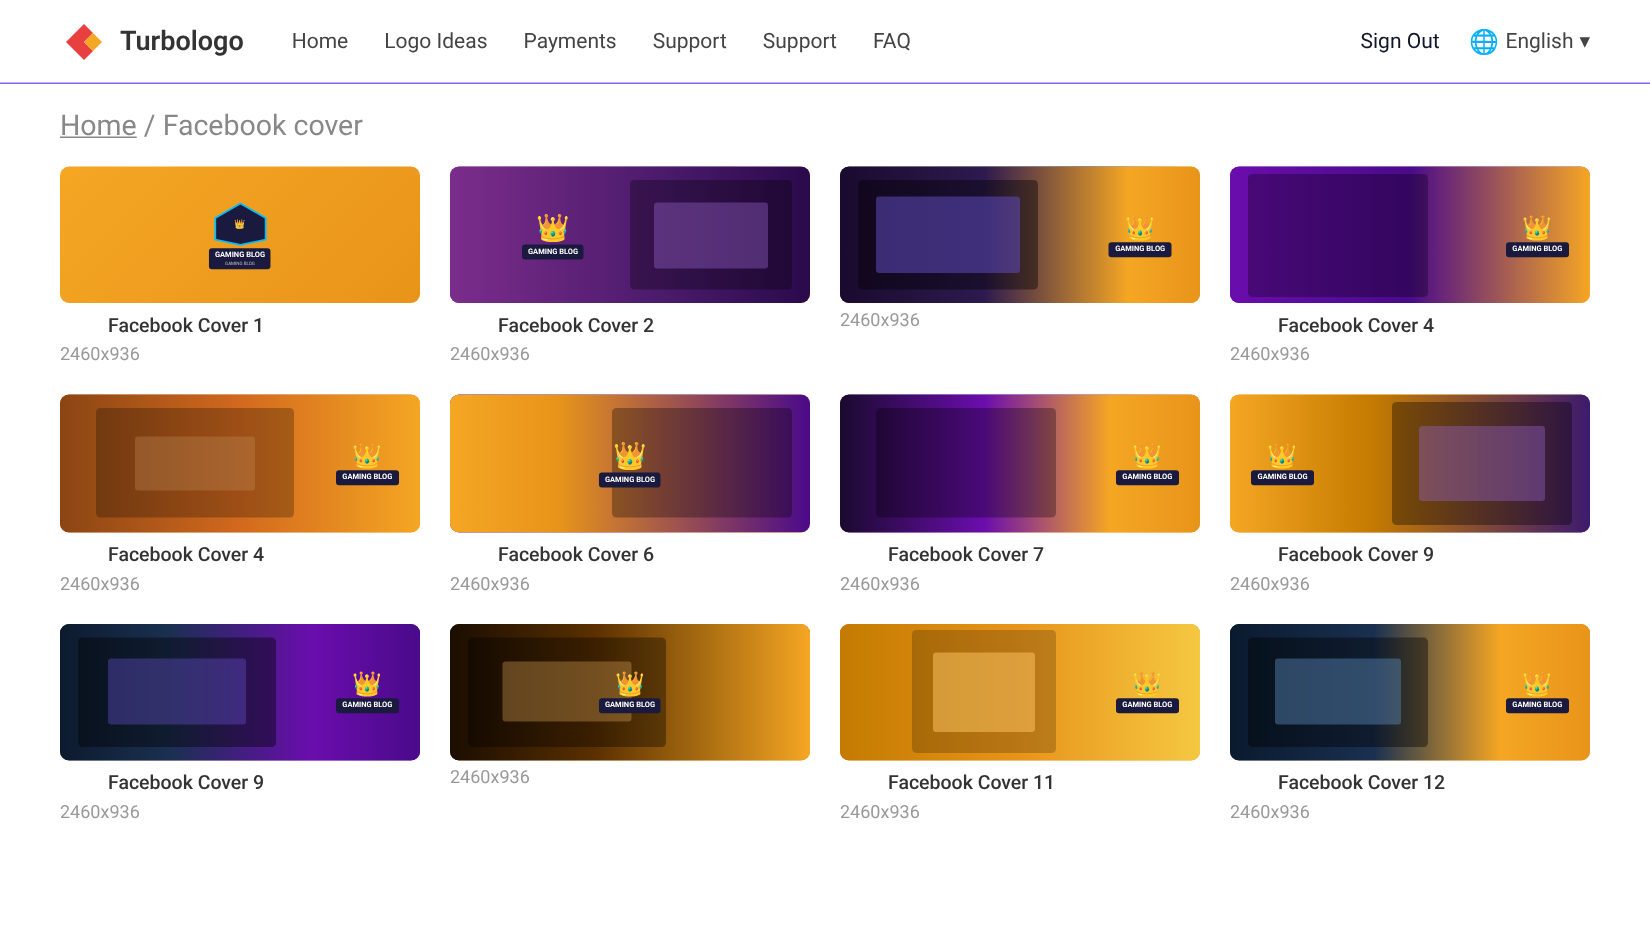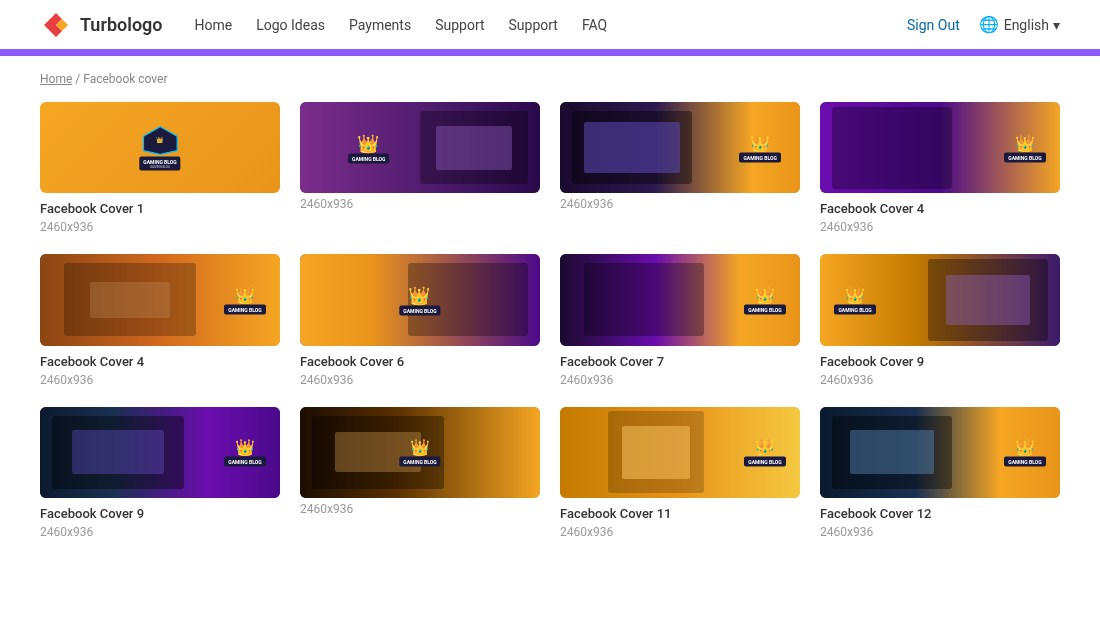--- a/index.html
+++ b/index.html
@@ -1,47 +1,47 @@
 <!DOCTYPE html>
 <html><head>
   <meta charset="utf-8">
   <style>
     * { box-sizing: border-box; margin: 0; padding: 0; }
     body { font-family: -apple-system, BlinkMacSystemFont, 'Segoe UI', Roboto, sans-serif; background: #fff; color: #333; font-size: 14px; }
 
     
-    .header { display: flex; align-items: center; justify-content: space-between; padding: 0 40px; height: 56px; border-bottom: 7px solid #8b5cf6; }
+    .header { display: flex; align-items: center; justify-content: space-between; padding: 0 40px; height: 56px; border-bottom: 1px solid #8b5cf6; }
     .header-left { display: flex; align-items: center; gap: 32px; }
     .logo { display: flex; align-items: center; gap: 8px; font-size: 18px; font-weight: 600; color: #333; text-decoration: none; }
     .logo-icon { width: 32px; height: 32px; }
     .nav { display: flex; gap: 24px; }
     .nav a { text-decoration: none; color: #444; font-size: 14px; }
     .header-right { display: flex; align-items: center; gap: 20px; }
-    .sign-out { font-size: 14px; color: #0369a1; cursor: pointer; }
+    .sign-out { font-size: 14px; color: #0f172a; cursor: pointer; }
     .lang-selector { display: flex; align-items: center; gap: 4px; cursor: pointer; font-size: 14px; color: #444; }
     .globe-icon { font-size: 16px; }
 
     
-    .breadcrumb { padding: 16px 40px 8px; font-size: 12px; color: #888; }
+    .breadcrumb { padding: 16px 40px 8px; font-size: 19px; color: #888; }
     .breadcrumb a { color: #888; text-decoration: underline; }
     .breadcrumb span { color: #888; }
 
     
     .main { padding: 8px 40px 40px; }
     .page-header { display: flex; align-items: center; justify-content: space-between; margin-bottom: 24px; }
     .page-title { font-size: 24px; font-weight: 600; color: #222; }
     .actions { display: flex; gap: 12px; }
     .btn { display: flex; align-items: center; gap: 6px; padding: 8px 16px; border-radius: 6px; border: 1px solid #ccc; background: #fff; font-size: 14px; cursor: pointer; color: #333; }
     .btn-icon { font-size: 14px; }
 
     
     .covers-grid { display: grid; grid-template-columns: repeat(4, 1fr); gap: 20px; }
     .cover-item { display: flex; flex-direction: column; gap: 4px; }
     .cover-image { width: 100%; aspect-ratio: 2460/936; border-radius: 6px; overflow: hidden; background: #f0f0f0; position: relative; cursor: pointer; }
-    .cover-name { font-size: 13px; font-weight: 500; color: #333; margin-top: 4px; }
+    .cover-name { font-size: 13px; font-weight: 500; color: #333; margin-top: 4px; margin-left: 32px; }
     .cover-size { font-size: 12px; color: #999; }
 
     
     .cover-1 { background: linear-gradient(135deg, #f5a623 0%, #e8941a 100%); }
     .cover-2 { background: linear-gradient(135deg, #7b2d8b 0%, #4a1a6b 50%, #f5a623 100%); }
     .cover-3 { background: linear-gradient(135deg, #1a1a2e 0%, #16213e 50%, #f5a623 70%, #e8941a 100%); }
     .cover-4 { background: linear-gradient(135deg, #6a0dad 0%, #4a0a8a 40%, #f5a623 100%); }
     .cover-5 { background: linear-gradient(135deg, #8b4513 0%, #d2691e 50%, #f5a623 100%); }
     .cover-6 { background: linear-gradient(135deg, #4a0a8a 0%, #7b2d8b 40%, #f5a623 100%); }
     .cover-7 { background: linear-gradient(135deg, #2d0a4a 0%, #6a0dad 40%, #f5a623 80%, #e8941a 100%); }
@@ -125,20 +125,21 @@
             </div>
           </div>
           <div class="cover-logo-center" style="left:20%;transform:translateY(-50%)">
             <div style="font-size:18px;">👑</div>
             <div style="background:#1a1a3e; padding:2px 4px; border-radius:2px;">
               <div style="font-size:5px; color:#fff; font-weight:bold;">GAMING BLOG</div>
             </div>
           </div>
         </div>
       </div>
+      <div class="cover-name">Facebook Cover 2</div>
       <div class="cover-size">2460x936</div>
     </div>
 
     <div class="cover-item">
       <div class="cover-image cover-3">
         <div class="cover-inner">
           <div style="position:absolute;left:0;top:0;width:100%;height:100%;background:linear-gradient(90deg, #1a0a2e 0%, #2d1a4e 40%, #f5a623 80%, #e8941a 100%);">
             <div style="position:absolute;left:5%;top:10%;width:50%;height:80%;background:rgba(0,0,0,0.4);border-radius:3px;display:flex;align-items:center;justify-content:center;">
               <div style="width:80%;height:70%;background:rgba(100,80,200,0.5);border-radius:2px;"></div>
             </div>

